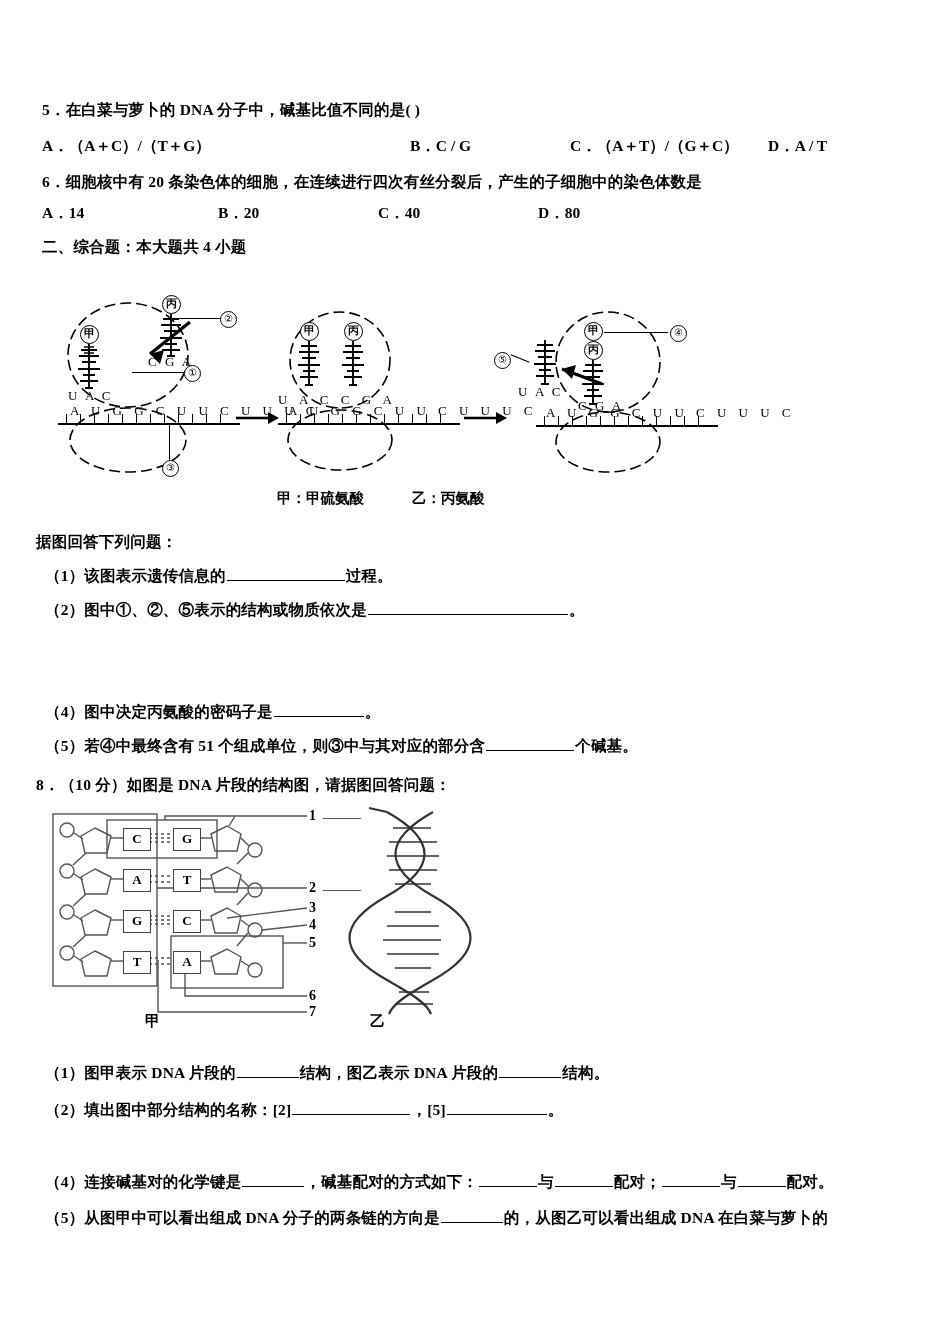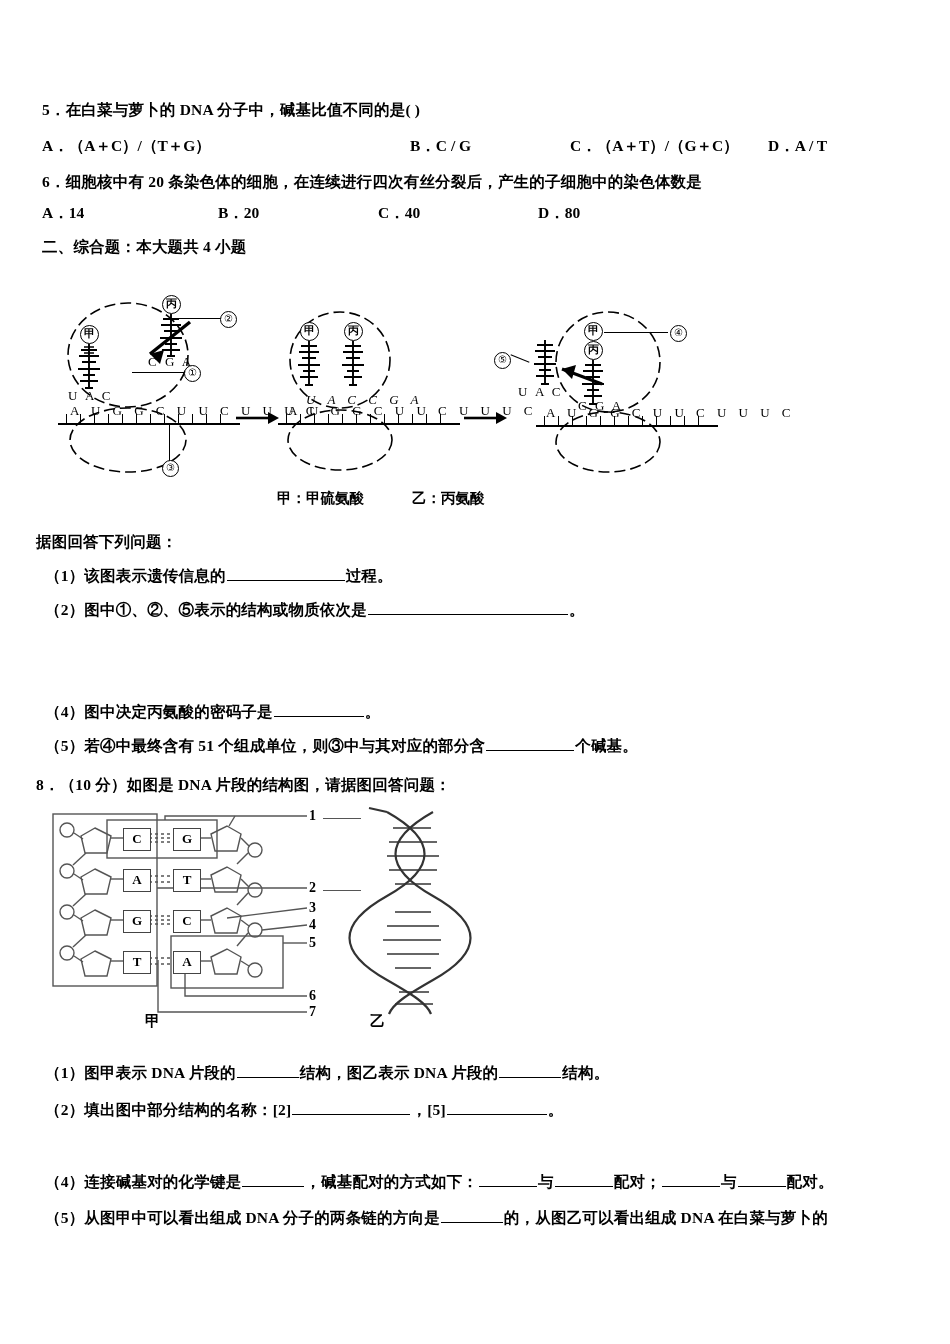--- a/index.html
+++ b/index.html
@@ -224,21 +224,21 @@
       <div class="circled" style="left:22px; top:30px;">甲</div>
       <svg width="34" height="48" style="position:absolute;left:14px;top:49px;">
         <path d="M17 0 L17 44 M9 5 L25 5 M7 11 L27 11 M10 17 L24 17 M6 24 L28 24 M11 30 L23 30 M8 36 L26 36 M13 44 L21 44" stroke="#000" stroke-width="1.9" fill="none"></path>
       </svg>
 
       <div class="circled" style="left:66px; top:30px;">丙</div>
       <svg width="34" height="48" style="position:absolute;left:58px;top:49px;">
         <path d="M17 0 L17 44 M9 5 L25 5 M7 11 L27 11 M10 17 L24 17 M6 24 L28 24 M11 30 L23 30 M8 36 L26 36 M13 44 L21 44" stroke="#000" stroke-width="1.9" fill="none"></path>
       </svg>
 
-      <div class="ribo-label" style="left:28px; top:100px; letter-spacing:4.5px;font-style:italic;">U A C C G A</div>
+      <div class="ribo-label" style="left:0; top:100px; letter-spacing:4.5px;">U A C C G A</div>
       <div class="ribo-label" style="left:10px; top:111px; letter-spacing:4.5px;">A U G G C U U C U U U C</div>
       <div class="mrna-strand" style="left:0px; top:131px; width:182px;"></div>
       <div>
         <div class="tick" style="left:8px; top:122px; height:10px;"></div>
         <div class="tick" style="left:22px; top:122px; height:10px;"></div>
         <div class="tick" style="left:36px; top:122px; height:10px;"></div>
         <div class="tick" style="left:50px; top:122px; height:10px;"></div>
         <div class="tick" style="left:64px; top:122px; height:10px;"></div>
         <div class="tick" style="left:78px; top:122px; height:10px;"></div>
         <div class="tick" style="left:92px; top:122px; height:10px;"></div>

